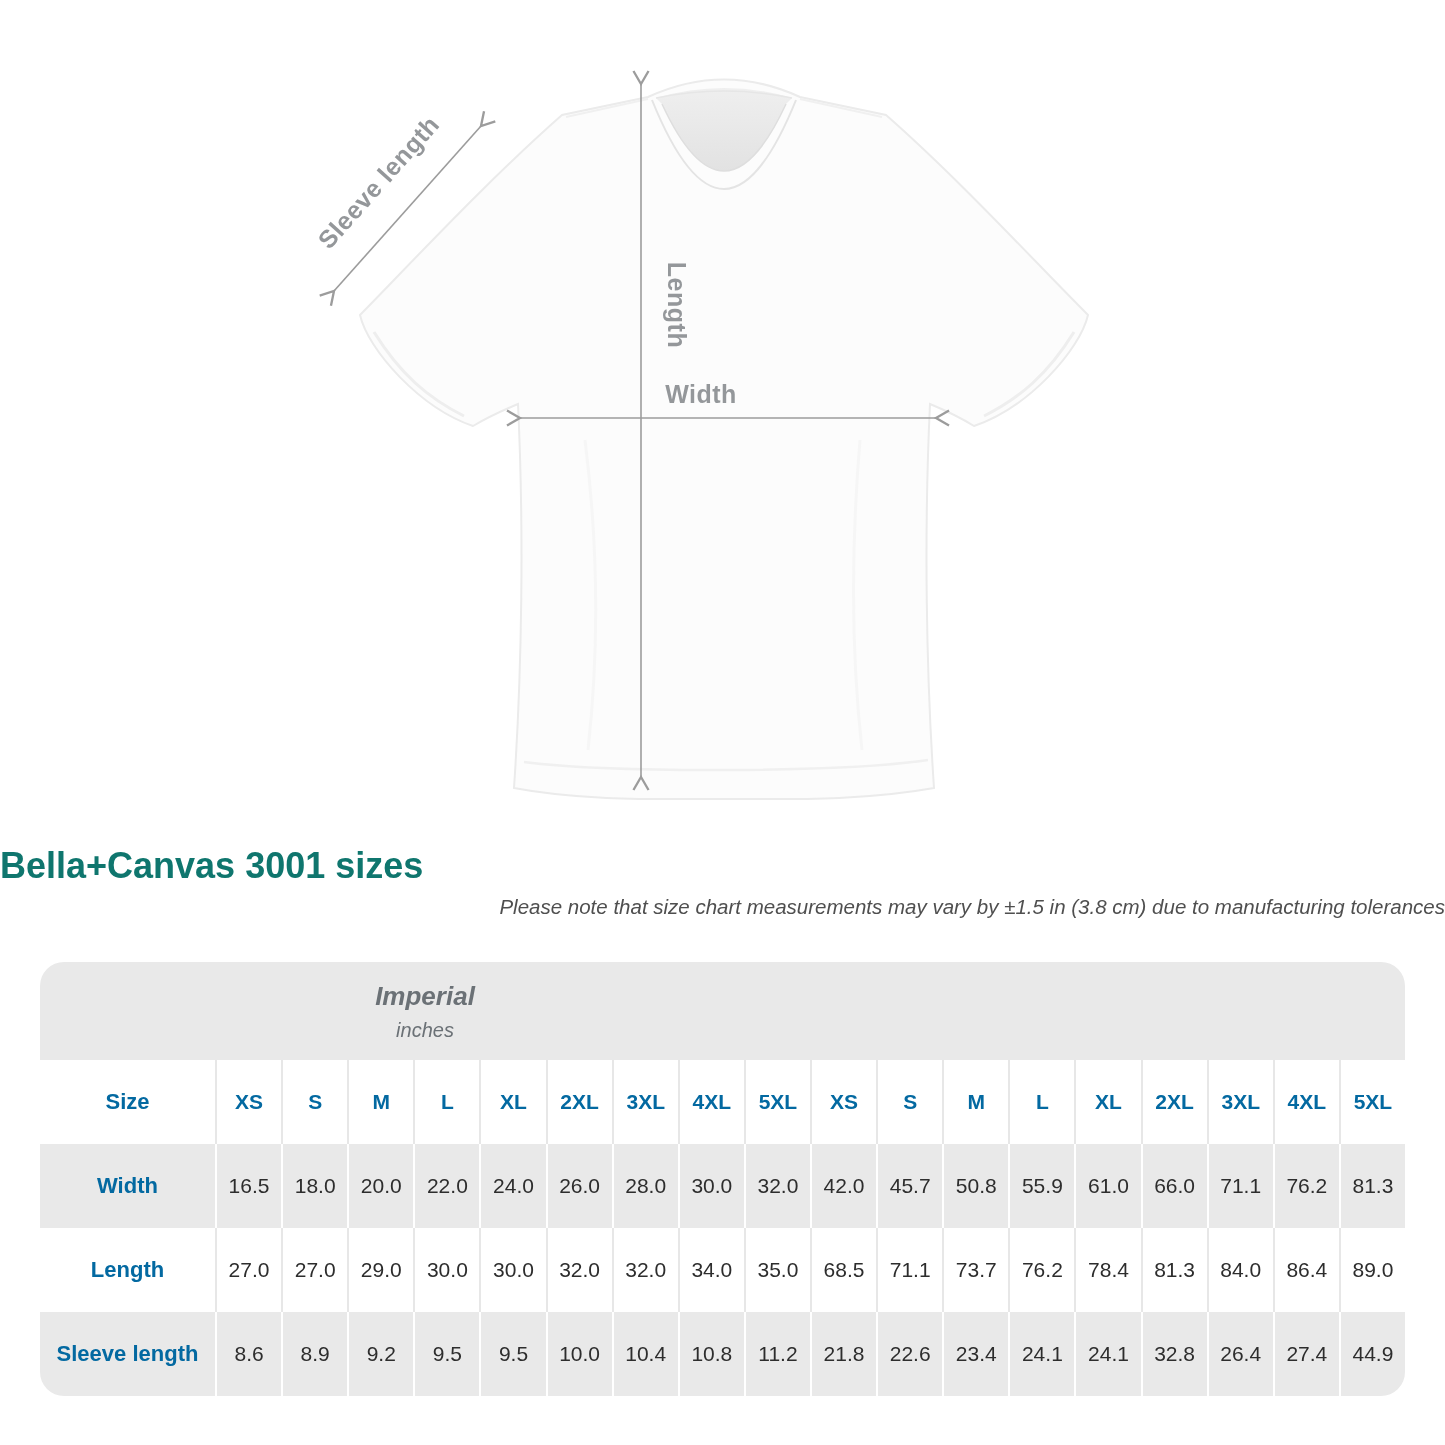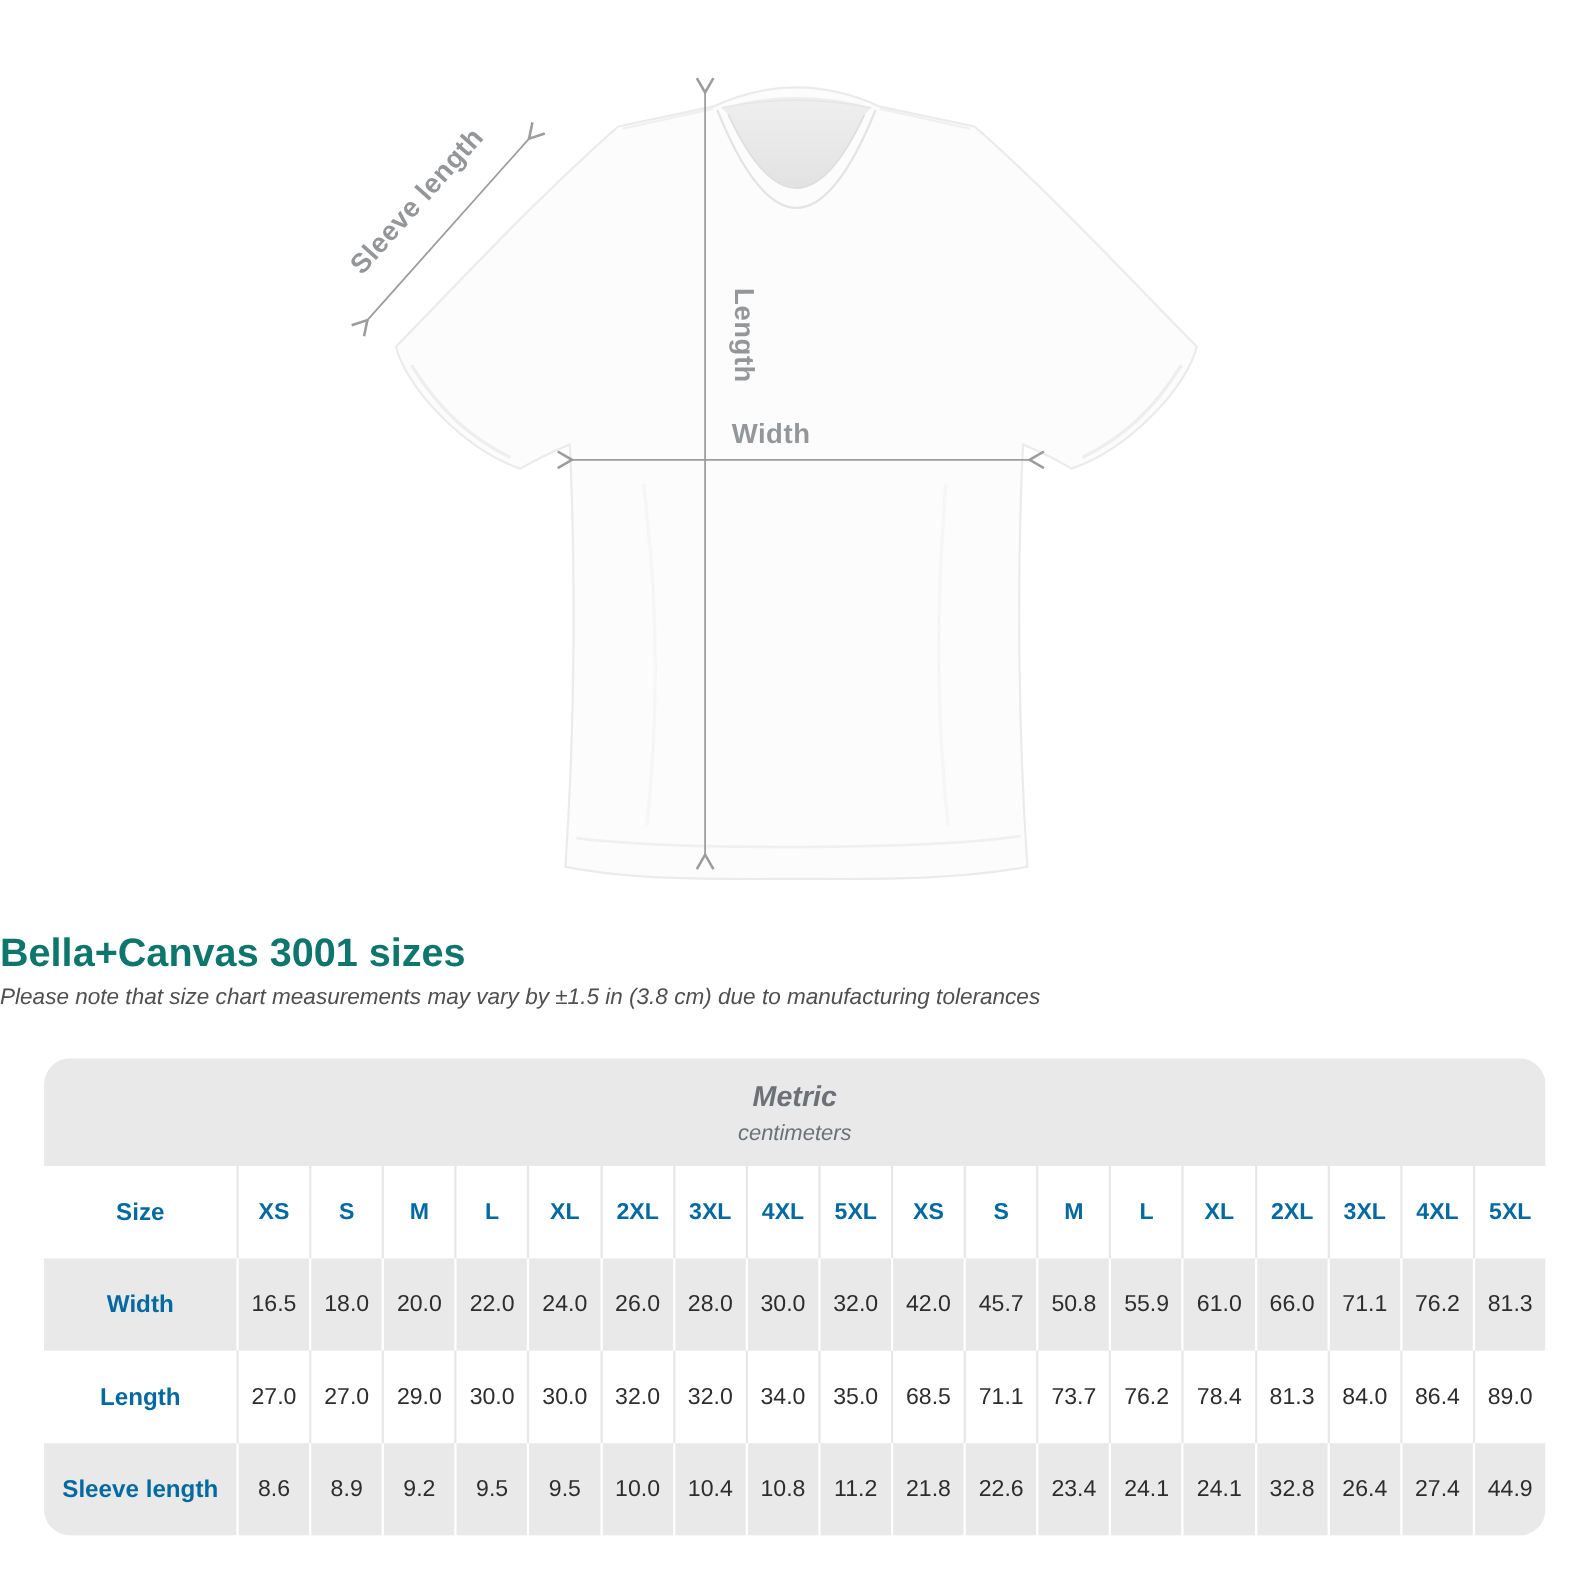--- a/index.html
+++ b/index.html
@@ -8,21 +8,21 @@
     font-family:"Liberation Sans","DejaVu Sans",sans-serif;overflow:hidden;
   }
   .diagram{position:absolute;top:0;left:0;width:1445px;height:840px;}
   .arrow-line{stroke:#9c9c9c;stroke-width:1.6;fill:none;}
   .arrow-label{fill:#94979a;font-weight:bold;font-size:25px;letter-spacing:.5px;}
   .page-title{
     position:absolute;top:846px;left:0;width:100%;margin:0;text-align:left;
     font-size:36px;line-height:40px;font-weight:bold;color:#0f766e;
   }
   .tolerance-note{
-    position:absolute;top:894px;left:0;width:100%;margin:0;text-align:left;
+    position:absolute;top:894px;left:0;width:100%;margin:0;text-align:right;
     font-style:italic;font-size:20.5px;line-height:26px;color:#4f4f4f;
   }
   .size-table{
     position:absolute;top:962px;left:40px;width:1365px;
     border-radius:24px;overflow:hidden;background:#ffffff;
   }
   .group-row{display:flex;background:#e9e9e9;height:98px;}
   .group{display:flex;flex-direction:column;justify-content:center;align-items:center;row-gap:7px;}
   .group.imperial{width:770px;}
   .group.metric{flex:1;}
@@ -92,23 +92,23 @@
     <line class="arrow-line" x1="334" y1="291" x2="481" y2="126" marker-start="url(#ah)" marker-end="url(#ah)"></line>
     <text class="arrow-label" text-anchor="middle" transform="translate(385 188) rotate(-48.3)">Sleeve length</text>
   </g>
 </svg>
 
 <h1 class="page-title">Bella+Canvas 3001 sizes</h1>
 <p class="tolerance-note">Please note that size chart measurements may vary by ±1.5 in (3.8 cm) due to manufacturing tolerances</p>
 
 <div class="size-table">
   <div class="group-row">
-    <div class="group metric">
-      <div class="group-title">Metric</div>
-      <div class="group-sub">centimeters</div>
+    <div class="group imperial">
+      <div class="group-title">Imperial</div>
+      <div class="group-sub">inches</div>
     </div>
   </div>
   <div class="grid" id="size-grid">
       <div class="cell label head">Size</div>
       <div class="cell head">XS</div>
       <div class="cell head">S</div>
       <div class="cell head">M</div>
       <div class="cell head">L</div>
       <div class="cell head">XL</div>
       <div class="cell head">2XL</div>

